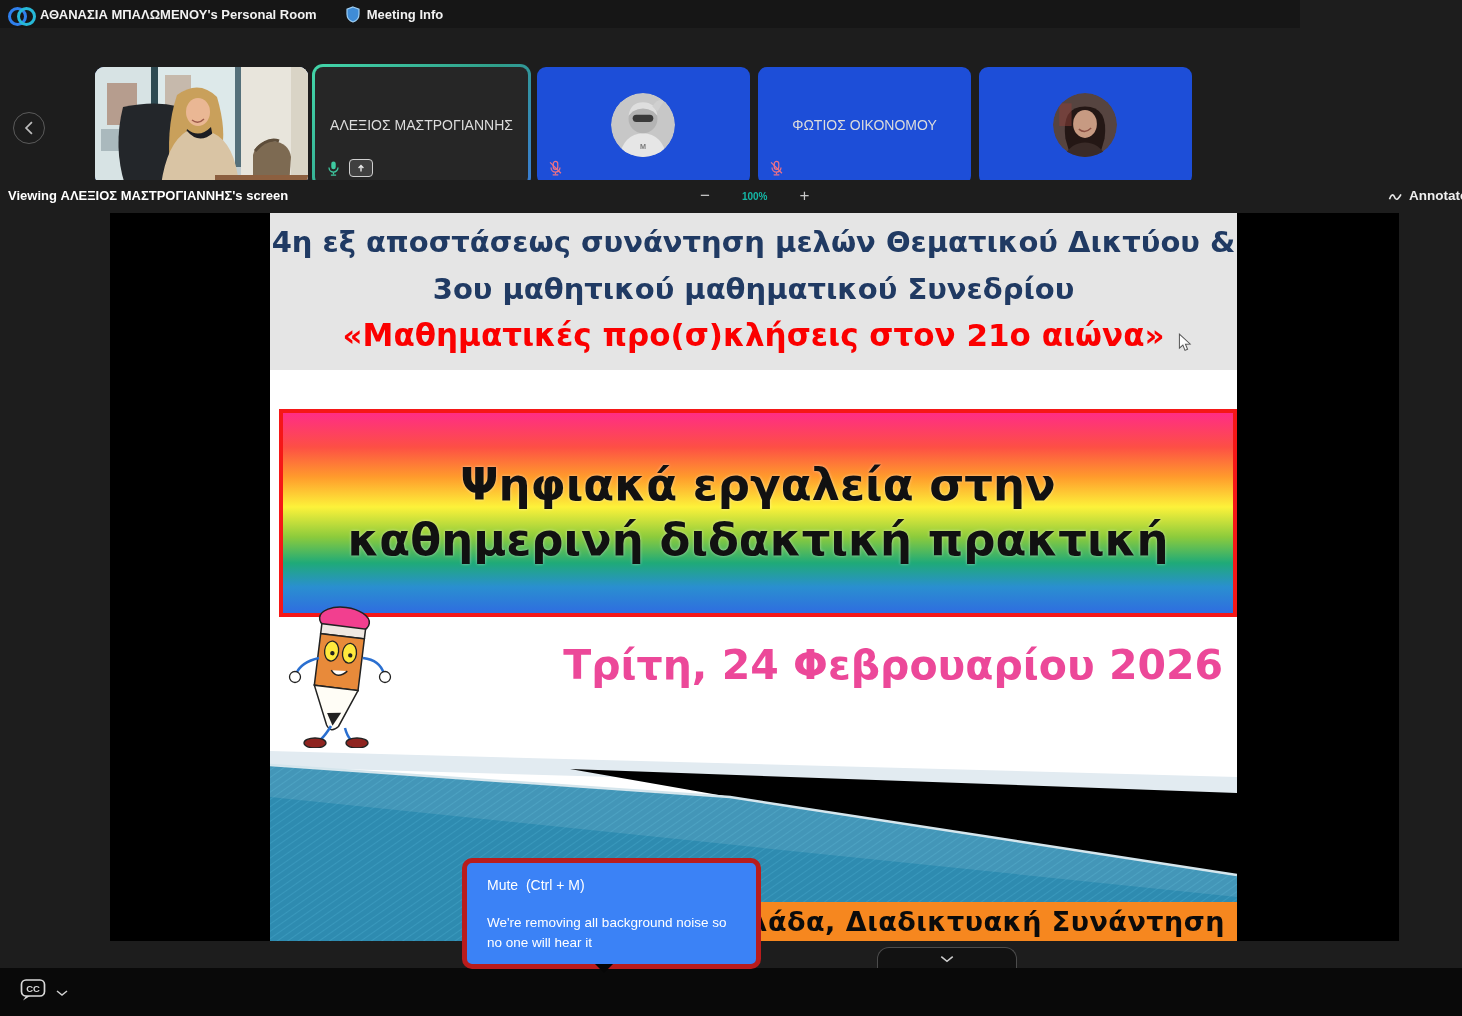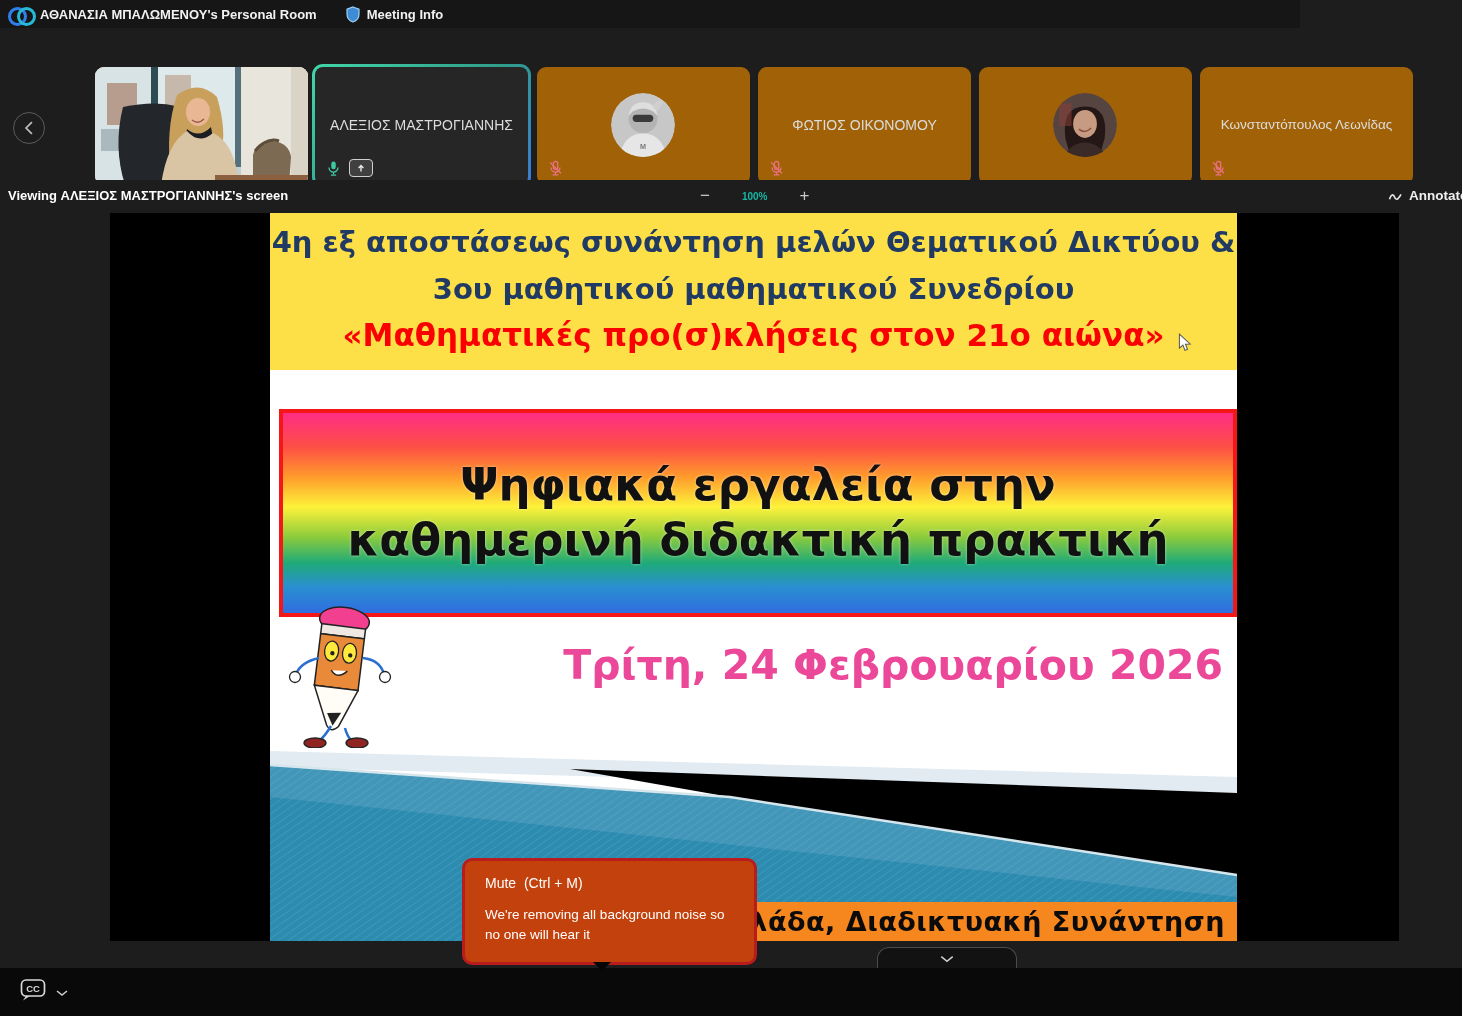--- a/index.html
+++ b/index.html
@@ -14,21 +14,21 @@
   .webex-logo i.c1{left:0;border:3.5px solid #2f80ed;}
   .webex-logo i.c2{left:9px;border:3.5px solid #27b9d8;}
   .room-title{margin-left:6px;font-size:13px;font-weight:700;color:#f2f2f2;}
   .meeting-info{display:flex;align-items:center;margin-left:28px;gap:6px;}
   .meeting-info span{font-size:13px;font-weight:700;color:#f2f2f2;}
 
   
   .filmstrip{position:absolute;left:0;top:28px;width:1462px;height:146px;padding-left:15px;}
   .nav-back{position:absolute;left:13px;top:84px;width:30px;height:30px;border-radius:50%;
             border:1px solid #5a5a5a;display:flex;align-items:center;justify-content:center;background:transparent;}
-  .tile{position:absolute;top:39px;width:213px;height:118px;background:#a16207;border-radius:9px;overflow:hidden;}
+  .tile{position:absolute;top:39px;width:213px;height:118px;background:#1d4ed8;border-radius:9px;overflow:hidden;}
   .tile .pname{position:absolute;left:0;right:0;top:50px;text-align:center;font-size:14px;color:#dcdcdc;font-weight:500;}
   .tile .badges{position:absolute;left:11px;bottom:8px;display:flex;gap:8px;align-items:center;}
   .tile.active{top:36px;height:124px;width:219px;border-radius:11px;padding:0;
       background:linear-gradient(135deg,#43d6a9,#2f9e8a 55%,#3a7bd5);}
   .tile.active .inner{position:absolute;left:3px;top:3px;right:3px;bottom:3px;background:#262626;border-radius:8px;}
   .avatar{position:absolute;left:74px;top:26px;width:64px;height:64px;border-radius:50%;overflow:hidden;}
   .share-pill{width:22px;height:16px;border:1.4px solid #cfcfcf;border-radius:4px;background:rgba(255,255,255,.12);
               display:flex;align-items:center;justify-content:center;}
 
   
@@ -37,45 +37,45 @@
   .zoomctl{position:absolute;left:694px;top:4px;display:flex;align-items:center;gap:26px;}
   .zoomctl .zbtn{font-size:17px;color:#c9c9c9;background:none;border:none;padding:2px 6px;font-family:inherit;}
   .zoomctl .zlevel{font-size:10px;font-weight:700;color:#14b8a6;}
   .annotate{position:absolute;left:1388px;top:8px;display:flex;gap:6px;align-items:center;}
   .annotate span{font-size:13.5px;font-weight:700;color:#f0f0f0;white-space:nowrap;}
 
   
   .stage{position:absolute;left:110px;top:213px;width:1289px;height:728px;background:#000;}
   .slide{position:absolute;left:160px;top:0;width:967px;height:728px;background:#fff;overflow:hidden;
          font-family:"DejaVu Sans",sans-serif;}
-  .slide-header{position:absolute;left:0;top:0;width:967px;height:157px;background:#fde047;padding-left:31px;}
+  .slide-header{position:absolute;left:0;top:0;width:967px;height:157px;background:#e5e5e5;padding-left:31px;}
   .hl{position:absolute;left:0;width:967px;text-align:center;font-weight:700;color:#203a63;}
   .hl1{top:12px;font-size:29px;}
   .hl2{top:59px;font-size:29px;}
   .hl3{top:104px;font-size:31px;color:#fb0000;}
   .rainbow{position:absolute;left:9px;top:196px;width:958px;height:208px;box-sizing:border-box;
      border:4px solid #f51717;
      background:linear-gradient(180deg,#ff2d86 0%,#fd4f45 17%,#ff9b2c 32%,#fdf23a 47%,#8ccb3c 62%,#1faa78 75%,#2a8fd0 87%,#2f6de0 100%);
      display:flex;flex-direction:column;align-items:center;justify-content:center;}
   .rainbow div{font-size:45px;font-weight:700;color:#111;line-height:1.22;
      text-shadow:0 0 3px rgba(255,255,255,.55);}
   .slide-date{position:absolute;right:14px;top:428px;font-size:41px;font-weight:700;color:#ec4899;
      text-shadow:-1px -1px 0 #fff,1px -1px 0 #fff,-1px 1px 0 #fff,2px 2px 0 #fff;}
   .pencil{position:absolute;left:12px;top:385px;}
   .slide-bottom{position:absolute;left:0;top:520px;width:967px;height:208px;}
   .orange-banner{position:absolute;left:332px;top:689px;width:635px;height:39px;background:#f6871f;
      display:flex;align-items:center;justify-content:flex-end;padding-right:12px;box-sizing:border-box;}
   .orange-banner span{font-size:27px;font-weight:700;color:#0b0b0b;letter-spacing:.5px;}
   .cursor{position:absolute;left:908px;top:120px;}
 
   
-  .tooltip{position:absolute;left:462px;top:858px;width:289px;height:101px;background:#c2410c;
-     border:3px solid #b91c1c;border-radius:10px;z-index:30;}
+  .tooltip{position:absolute;left:462px;top:858px;width:289px;height:101px;background:#3b82f6;
+     border:5px solid #b91c1c;border-radius:10px;z-index:30;}
   .tooltip .tt-title{position:absolute;left:20px;top:14px;font-size:14px;color:#fff;white-space:pre;}
-  .tooltip .tt-body{position:absolute;left:20px;top:44px;width:255px;font-size:13.5px;line-height:1.45;color:#fff;}
+  .tooltip .tt-body{position:absolute;left:20px;top:50px;width:255px;font-size:13.5px;line-height:1.45;color:#fff;}
   .tooltip .arrow{position:absolute;left:128px;bottom:-9px;width:0;height:0;
      border-left:9px solid transparent;border-right:9px solid transparent;border-top:9px solid #060606;}
 
   
   .collapse-tab{position:absolute;left:877px;top:947px;width:138px;height:21px;background:#121212;
      border:1px solid #4c4c4c;border-bottom:none;border-radius:12px 12px 0 0;
      display:flex;align-items:center;justify-content:center;}
 
   
   .controlbar{position:absolute;left:0;top:968px;width:1462px;height:48px;background:#090909;}
@@ -192,32 +192,20 @@
           <circle cx="31" cy="31" r="31" fill="#564440"></circle>
           <path d="M12,44 Q8,13 31,13 Q54,13 50,44 L46,58 16,58 Z" fill="#241715"></path>
           <ellipse cx="31" cy="30" rx="11.5" ry="13.5" fill="#c79a82"></ellipse>
           <path d="M25,35 Q31,40 37,34" stroke="#8a4f43" stroke-width="1.3" fill="none"></path>
           <path d="M10,62 Q18,48 31,48 Q44,48 52,62 Z" fill="#3a2b28"></path>
           <rect x="6" y="10" width="12" height="22" fill="#8a4038" opacity=".55"></rect>
         </svg>
       </div>
     </div>
 
-    <div class="tile" style="left:1200px">
-      <div class="pname" style="font-size:13.5px">Κωνσταντόπουλος Λεωνίδας</div>
-      <div class="badges">
-        <svg width="15" height="17" viewBox="0 0 16 17">
-          <rect x="5.6" y="1" width="4.8" height="8.4" rx="2.4" fill="none" stroke="#ee7287" stroke-width="1.3"></rect>
-          <path d="M3.2,7.5 a4.8,4.8 0 0 0 9.6,0" fill="none" stroke="#ee7287" stroke-width="1.3"></path>
-          <line x1="8" y1="12.6" x2="8" y2="14.6" stroke="#ee7287" stroke-width="1.3"></line>
-          <line x1="5" y1="15.4" x2="11" y2="15.4" stroke="#ee7287" stroke-width="1.3"></line>
-          <line x1="2.2" y1="2" x2="13.8" y2="13.6" stroke="#ee7287" stroke-width="1.3"></line>
-        </svg>
-      </div>
-    </div>
   </div>
 
   <div class="sharebar">
     <div class="viewing-label">Viewing ΑΛΕΞΙΟΣ ΜΑΣΤΡΟΓΙΑΝΝΗΣ's screen</div>
     <div class="zoomctl">
       <button class="zbtn">−</button>
       <span class="zlevel">100%</span>
       <button class="zbtn">+</button>
     </div>
     <div class="annotate">

